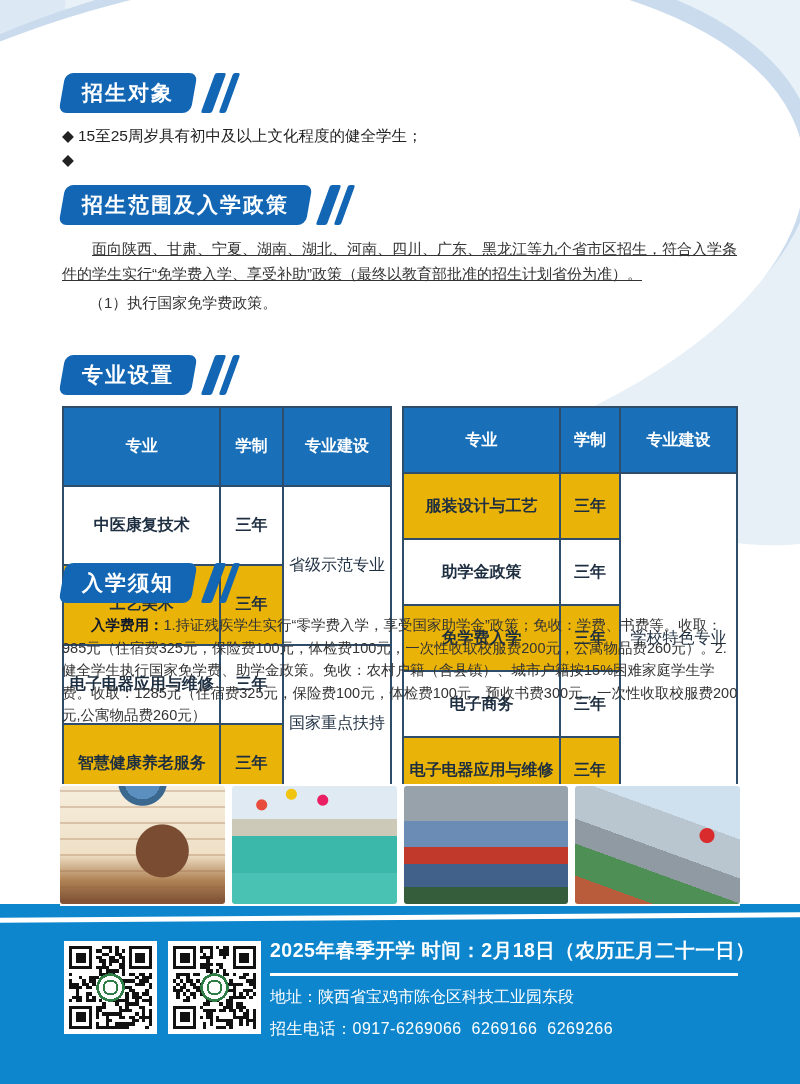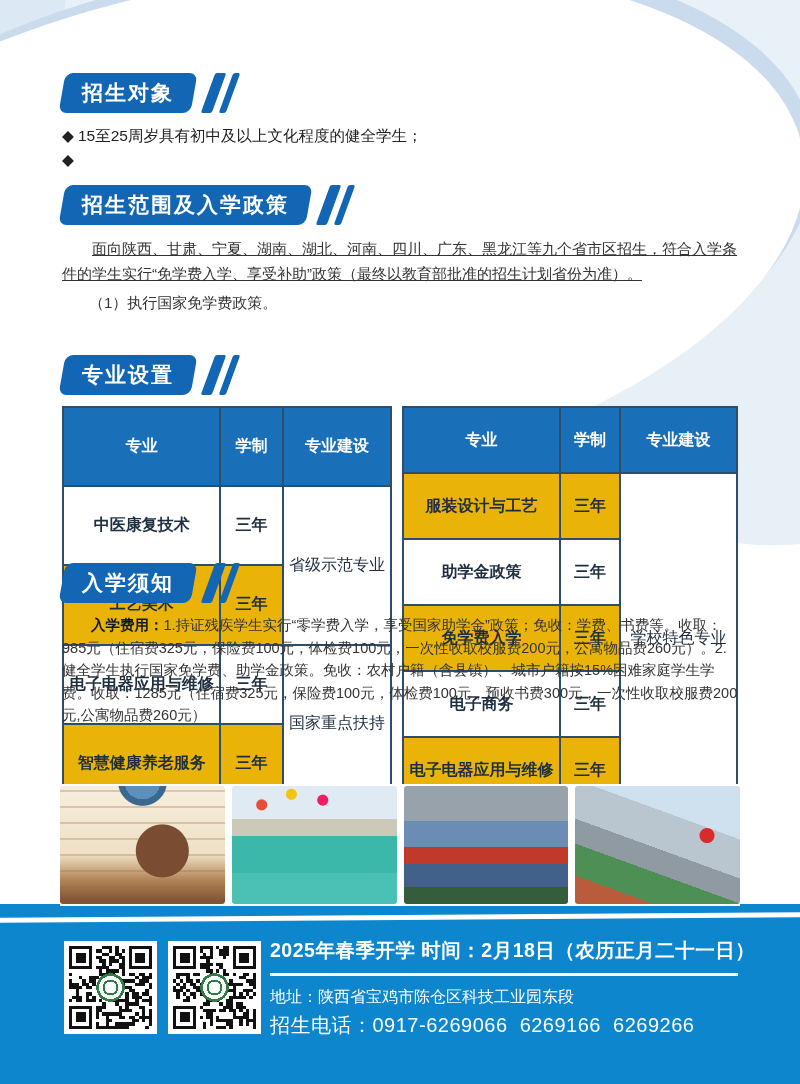--- a/index.html
+++ b/index.html
@@ -64,21 +64,21 @@
     linear-gradient(200deg,#cfe0ee 0 30%,#b9c6cf 30% 52%,#8f9aa3 52% 66%,#4d8f55 66% 84%,#b85c3c 84% 100%);}
   
   .footer{position:absolute;left:0;top:904px;width:800px;height:232px;background:#0d86cd;z-index:11;}
   .footer-stripe{position:absolute;top:11px;left:-10px;width:820px;height:5px;background:#ffffff;transform:rotate(-0.4deg);}
   .qr{position:absolute;top:37px;width:93px;height:93px;background:#ffffff;padding:5px;box-sizing:border-box;}
   .qr1{left:64px;} .qr2{left:168px;}
   .footer-text{position:absolute;left:270px;top:33px;width:478px;color:#ffffff;}
   .footer-headline{font-size:19.5px;font-weight:bold;letter-spacing:0.5px;white-space:nowrap;}
   .footer-underline{height:2.5px;background:#ffffff;width:468px;margin:9px 0 11px 0;}
   .footer-address{font-size:16px;margin-top:6px;font-family:Liberation Serif, serif;}
-  .footer-phone{font-size:20px;margin-top:4px;white-space:pre-wrap;letter-spacing:0.5px;}
+  .footer-phone{font-size:16px;margin-top:11px;white-space:pre-wrap;letter-spacing:0.5px;}
 </style>
 </head>
 <body>
 
 <div class="poster">
 
   <div class="bg-top"></div>
   <div class="bg-top2"></div>
   <div class="bg-right"></div>
   <div class="bg-line"></div>

